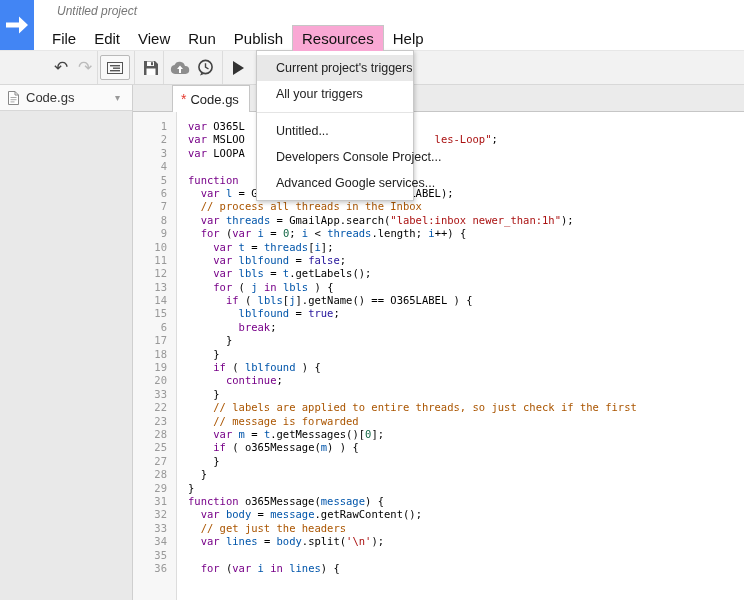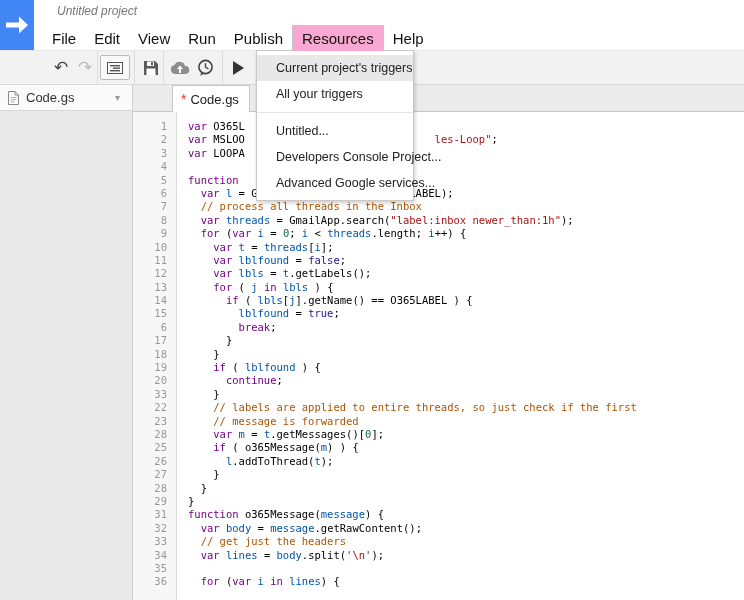--- a/index.html
+++ b/index.html
@@ -181,21 +181,20 @@
       <div class="line"><span class="ln">6</span><span class="lc"><span class="tk-p">        </span><span class="tk-k">break</span><span class="tk-p">;</span></span></div>
       <div class="line"><span class="ln">17</span><span class="lc"><span class="tk-p">      }</span></span></div>
       <div class="line"><span class="ln">18</span><span class="lc"><span class="tk-p">    }</span></span></div>
       <div class="line"><span class="ln">19</span><span class="lc"><span class="tk-p">    </span><span class="tk-k">if</span><span class="tk-p"> ( </span><span class="tk-v">lblfound</span><span class="tk-p"> ) {</span></span></div>
       <div class="line"><span class="ln">20</span><span class="lc"><span class="tk-p">      </span><span class="tk-k">continue</span><span class="tk-p">;</span></span></div>
       <div class="line"><span class="ln">33</span><span class="lc"><span class="tk-p">    }</span></span></div>
       <div class="line"><span class="ln">22</span><span class="lc"><span class="tk-c">    // labels are applied to entire threads, so just check if the first</span></span></div>
       <div class="line"><span class="ln">23</span><span class="lc"><span class="tk-c">    // message is forwarded</span></span></div>
       <div class="line"><span class="ln">28</span><span class="lc"><span class="tk-p">    </span><span class="tk-k">var</span><span class="tk-p"> </span><span class="tk-v">m</span><span class="tk-p"> = </span><span class="tk-v">t</span><span class="tk-p">.getMessages()[</span><span class="tk-n">0</span><span class="tk-p">];</span></span></div>
       <div class="line"><span class="ln">25</span><span class="lc"><span class="tk-p">    </span><span class="tk-k">if</span><span class="tk-p"> ( o365Message(</span><span class="tk-v">m</span><span class="tk-p">) ) {</span></span></div>
-      <div class="line"><span class="ln">26</span><span class="lc"><span class="tk-p">      </span><span class="tk-v">l</span><span class="tk-p">.addToThread(</span><span class="tk-v">t</span><span class="tk-p">);</span></span></div>
       <div class="line"><span class="ln">27</span><span class="lc"><span class="tk-p">    }</span></span></div>
       <div class="line"><span class="ln">28</span><span class="lc"><span class="tk-p">  }</span></span></div>
       <div class="line"><span class="ln">29</span><span class="lc"><span class="tk-p">}</span></span></div>
       <div class="line"><span class="ln">31</span><span class="lc"><span class="tk-k">function</span><span class="tk-p"> o365Message(</span><span class="tk-v">message</span><span class="tk-p">) {</span></span></div>
       <div class="line"><span class="ln">32</span><span class="lc"><span class="tk-p">  </span><span class="tk-k">var</span><span class="tk-p"> </span><span class="tk-v">body</span><span class="tk-p"> = </span><span class="tk-v">message</span><span class="tk-p">.getRawContent();</span></span></div>
       <div class="line"><span class="ln">33</span><span class="lc"><span class="tk-c">  // get just the headers</span></span></div>
       <div class="line"><span class="ln">34</span><span class="lc"><span class="tk-p">  </span><span class="tk-k">var</span><span class="tk-p"> </span><span class="tk-v">lines</span><span class="tk-p"> = </span><span class="tk-v">body</span><span class="tk-p">.split(</span><span class="tk-s">'\n'</span><span class="tk-p">);</span></span></div>
       <div class="line"><span class="ln">35</span><span class="lc"></span></div>
       <div class="line"><span class="ln">36</span><span class="lc"><span class="tk-p">  </span><span class="tk-k">for</span><span class="tk-p"> (</span><span class="tk-k">var</span><span class="tk-p"> </span><span class="tk-v">i</span><span class="tk-p"> </span><span class="tk-k">in</span><span class="tk-p"> </span><span class="tk-v">lines</span><span class="tk-p">) {</span></span></div>
     </div>

